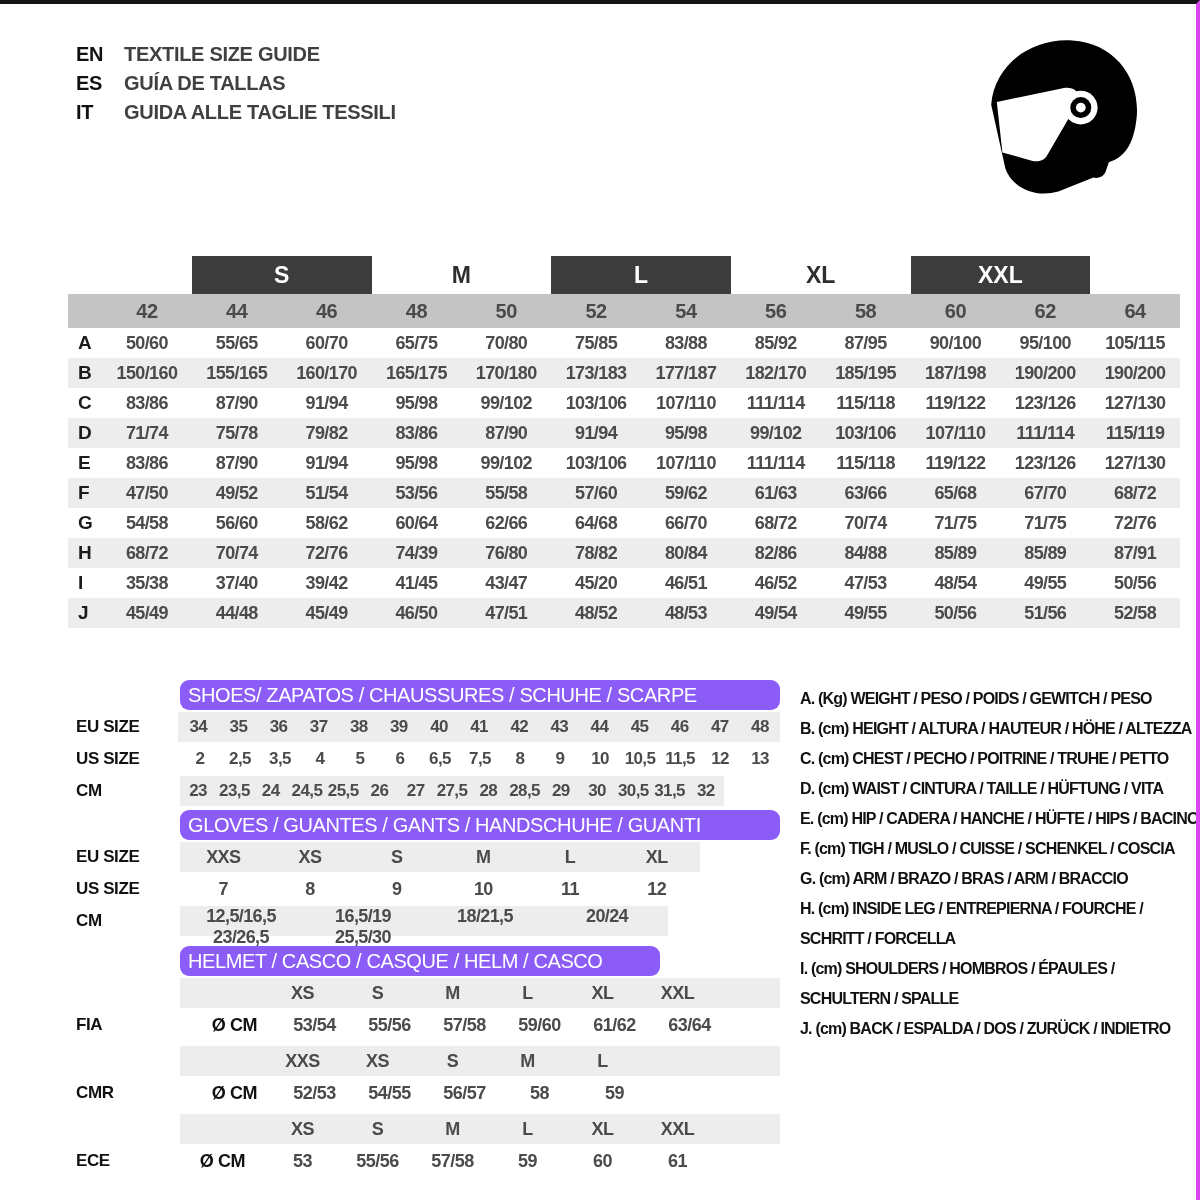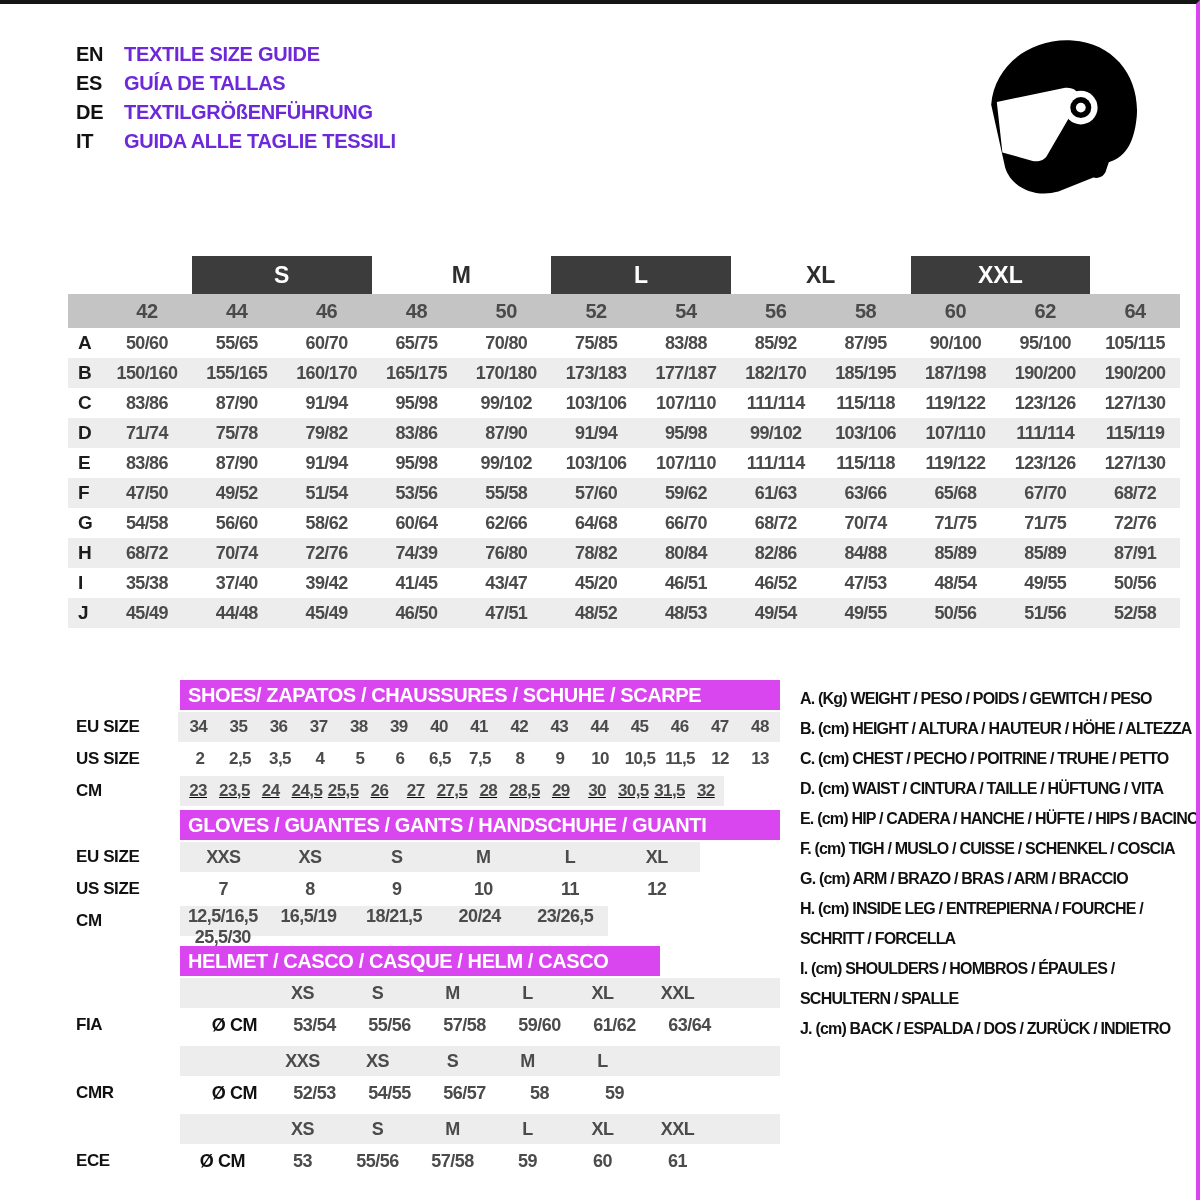--- a/index.html
+++ b/index.html
@@ -9,21 +9,21 @@
   .page{
     position:relative; width:1200px; height:1200px; background:#fff;
     border-top:4px solid #151515; border-right:4px solid #d946ef;
     overflow:hidden;
   }
 
   
   .lang-block{ position:absolute; left:76px; top:36px; }
   .lang-row{ display:flex; height:29px; align-items:center; }
   .lang-code{ width:48px; font-weight:bold; font-size:20px; color:#111; letter-spacing:-0.3px; }
-  .lang-label{ font-weight:bold; font-size:20px; color:#6d28d9; letter-spacing:-0.3px; }
+  .lang-label{ font-weight:bold; font-size:20px; color:#404040; letter-spacing:-0.3px; }
 
   
   .helmet-logo{ position:absolute; left:980px; top:26px; width:168px; height:172px; }
   .helmet-logo svg{ width:100%; height:100%; }
 
   
   .textile{ position:absolute; left:68px; top:252px; width:1112px; }
   .t-row{ display:grid; grid-template-columns:34px repeat(12,1fr); align-items:center; }
   .group-row{ height:38px; }
   .size-row{ height:34px; background:#c4c4c4; }
@@ -31,23 +31,23 @@
   .data-row.shade{ background:#ededed; }
   .g-cell{ height:100%; display:flex; align-items:center; justify-content:center;
            font-weight:bold; font-size:23px; color:#2e2e2e; }
   .g-dark{ background:#3c3c3c; color:#fff; }
   .size-cell{ text-align:center; font-weight:bold; font-size:20px; color:#4a4a4a; letter-spacing:-0.5px; }
   .letter-cell{ padding-left:10px; font-weight:bold; font-size:19px; color:#1c1c1c; }
   .val-cell{ text-align:center; font-weight:bold; font-size:18px; color:#4b4b4b; letter-spacing:-0.6px; }
 
   
   .sec{ position:absolute; left:68px; width:712px; }
-  .bar{ margin-left:112px; height:30px; background:#d946ef; color:#fff;
+  .bar{ margin-left:112px; height:30px; background:#8b5cf6; color:#fff;
         display:flex; align-items:center; padding-left:8px;
-        font-weight:bold; font-size:20px; letter-spacing:-0.4px; }
+        font-weight:normal; font-size:20px; letter-spacing:-0.4px;border-radius:9px; }
   .s-row{ display:flex; margin-top:2px; height:30px; }
   .s-label{ width:112px; display:flex; align-items:center; padding-left:8px;
             font-weight:bold; font-size:17px; color:#111; letter-spacing:-0.4px; }
   .s-vals{ display:grid; align-items:center; height:100%; }
   .s-vals.shaded{ background:#ededed; }
   .s-cell{ text-align:center; font-weight:bold; font-size:17px; color:#4b4b4b; letter-spacing:-0.6px; }
 
   .shoes-sec{ top:676px; }
   .gloves-sec{ top:806px; }
   .gloves-sec .s-cell{ font-size:18px; }
@@ -72,24 +72,20 @@
 <div class="page">
 
   <div class="lang-block">
     <div class="lang-row">
       <span class="lang-code">EN</span>
       <span class="lang-label">TEXTILE SIZE GUIDE</span>
     </div>
     <div class="lang-row">
       <span class="lang-code">ES</span>
       <span class="lang-label">GUÍA DE TALLAS</span>
-    </div>
-    <div class="lang-row">
-      <span class="lang-code">DE</span>
-      <span class="lang-label">TEXTILGRÖßENFÜHRUNG</span>
     </div>
     <div class="lang-row">
       <span class="lang-code">IT</span>
       <span class="lang-label">GUIDA ALLE TAGLIE TESSILI</span>
     </div>
   </div>
 
   <div class="helmet-logo">
     <svg viewBox="0 0 120 120" aria-hidden="true">
       <path d="M66 6 C96 8 114 32 112 60 C110 82 102 90 92 93 L90 99 C89 103 85 105 81 104 L56 114 C38 119 22 110 18 97 L8 52 C10 24 36 4 66 6 Z" fill="#000"></path>
@@ -315,21 +311,21 @@
             <div class="s-cell">9</div>
             <div class="s-cell">10</div>
             <div class="s-cell">10,5</div>
             <div class="s-cell">11,5</div>
             <div class="s-cell">12</div>
             <div class="s-cell">13</div>
           </div>
         </div>
         <div class="s-row">
           <div class="s-label">CM</div>
-          <div class="s-vals shaded" style="width: 544px; grid-template-columns: repeat(15, 1fr); text-decoration: underline;">
+          <div class="s-vals shaded" style="width: 544px; grid-template-columns: repeat(15, 1fr);">
             <div class="s-cell">23</div>
             <div class="s-cell">23,5</div>
             <div class="s-cell">24</div>
             <div class="s-cell">24,5</div>
             <div class="s-cell">25,5</div>
             <div class="s-cell">26</div>
             <div class="s-cell">27</div>
             <div class="s-cell">27,5</div>
             <div class="s-cell">28</div>
             <div class="s-cell">28,5</div>
@@ -363,21 +359,21 @@
             <div class="s-cell">7</div>
             <div class="s-cell">8</div>
             <div class="s-cell">9</div>
             <div class="s-cell">10</div>
             <div class="s-cell">11</div>
             <div class="s-cell">12</div>
           </div>
         </div>
         <div class="s-row">
           <div class="s-label">CM</div>
-          <div class="s-vals shaded" style="width: 428px; grid-template-columns: repeat(5, 1fr);">
+          <div class="s-vals shaded" style="width: 488px; grid-template-columns: repeat(4, 1fr);">
             <div class="s-cell">12,5/16,5</div>
             <div class="s-cell">16,5/19</div>
             <div class="s-cell">18/21,5</div>
             <div class="s-cell">20/24</div>
             <div class="s-cell">23/26,5</div>
             <div class="s-cell">25,5/30</div>
           </div>
         </div>
       </div>
   </div>

